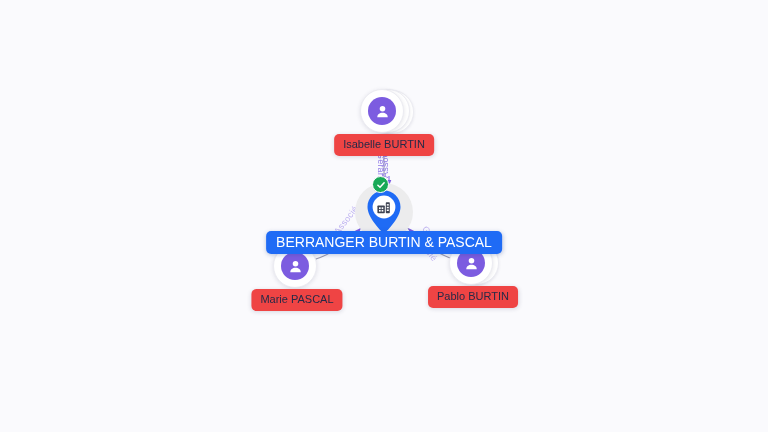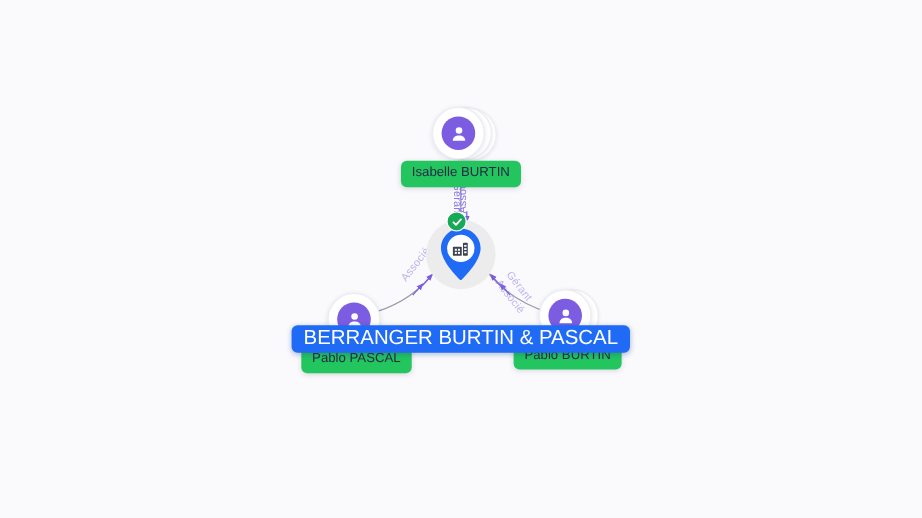--- a/index.html
+++ b/index.html
@@ -83,21 +83,21 @@
     align-items: center;
     justify-content: center;
   }
 
   .avatar-circle svg { display: block; }
 
   .node-label {
     position: absolute;
     transform: translateX(-50%);
     white-space: nowrap;
-    background: #22c55e;
+    background: #ef4444;
     color: #262a47;
     font-size: 11px;
     line-height: 13px;
     padding: 4px 9px 5px 9px;
     border-radius: 5px;
     box-shadow: 0 1px 4px rgba(40,40,80,0.16);
   }
 
   
   #company-node {
@@ -140,26 +140,25 @@
   }
 
   .verified-badge svg { display: block; }
 
   #company-label {
     position: absolute;
     transform: translateX(-50%);
     white-space: nowrap;
     background: #1f6bf5;
     color: #ffffff;
-    font-size: 17px;
+    font-size: 14px;
     line-height: 14px;
     padding: 4px 10px 5px 10px;
     border-radius: 5px;
     box-shadow: 0 1px 4px rgba(30,60,140,0.28);
-    margin-top: 40px;
   }
 
   
   .edge-label {
     position: absolute;
     white-space: nowrap;
     color: #8d77e6;
     font-size: 9px;
     line-height: 10px;
     letter-spacing: 0.2px;
@@ -229,21 +228,21 @@
     <div class="avatar-stack">
       <div class="avatar-disc">
         <div class="avatar-circle">
           <svg width="17" height="17" viewBox="0 0 24 24" fill="#ffffff">
             <circle cx="12" cy="8.1" r="3.9"></circle>
             <path d="M4.6 20.2c0-4.1 3.3-6.3 7.4-6.3s7.4 2.2 7.4 6.3z"></path>
           </svg>
         </div>
       </div>
     </div>
-    <div class="node-label" style="left:0px; top:21px;">Pablo PASCAL</div>
+    <div class="node-label" style="left:0px; top:21px;">Marie PASCAL</div>
   </div>
 
   <div class="person-node" id="node-pablo" style="left:473px; top:265px;">
     <div class="avatar-stack">
       <div class="stack-sheet s2"></div>
       <div class="avatar-disc">
         <div class="avatar-circle">
           <svg width="17" height="17" viewBox="0 0 24 24" fill="#ffffff">
             <circle cx="12" cy="8.1" r="3.9"></circle>
             <path d="M4.6 20.2c0-4.1 3.3-6.3 7.4-6.3s7.4 2.2 7.4 6.3z"></path>

